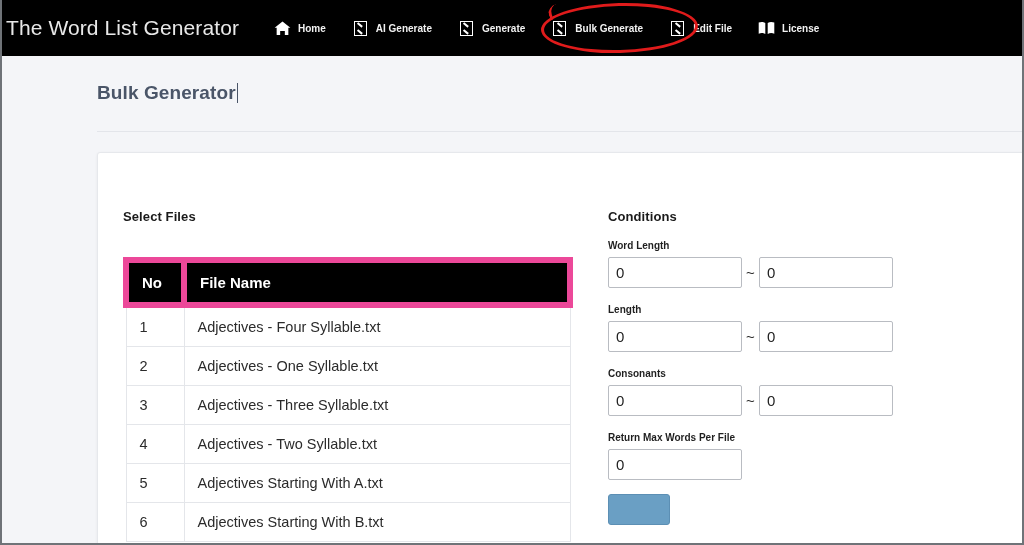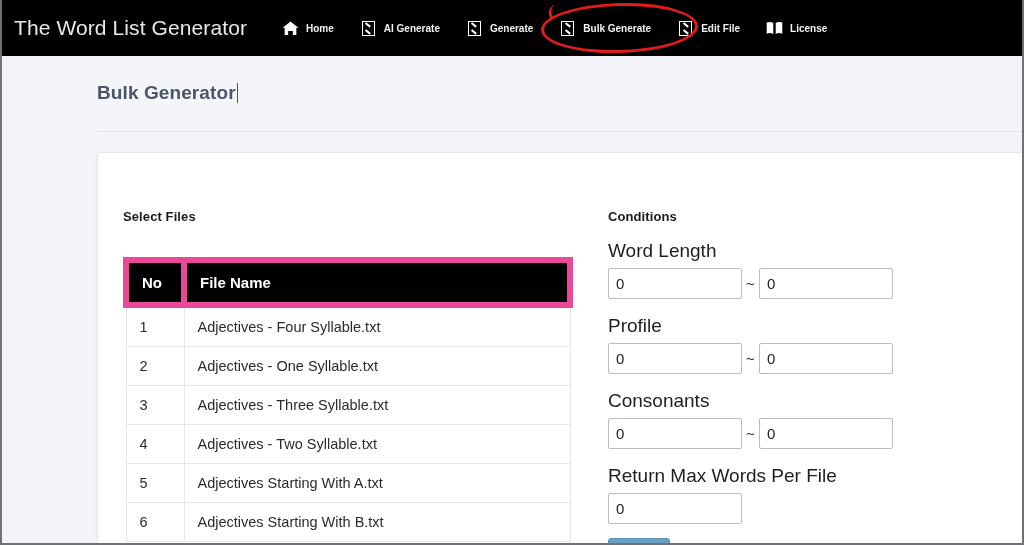--- a/index.html
+++ b/index.html
@@ -41,21 +41,21 @@
     width: 1024px; height: 56px;
     background: #000000;
     display: flex;
     align-items: center;
     z-index: 20;
   }
   .brand {
     color: #e8e8e8;
     font-size: 21px;
     font-weight: 400;
-    padding-left: 14px;
+    padding-left: 6px;
     white-space: nowrap;
     letter-spacing: 0.1px;
   }
   .nav-items {
     display: flex;
     align-items: center;
     margin-left: 22px;
   }
   .nav-item {
     display: flex;
@@ -196,22 +196,22 @@
     padding: 11px 13px;
     border: 1px solid #e4e6ea;
     background: #ffffff;
     white-space: nowrap;
     overflow: hidden;
     text-overflow: ellipsis;
   }
 
   
   .cond-label {
-    font-size: 19px;
-    font-weight: 400;
+    font-size: 10px;
+    font-weight: 700;
     color: #1f1f1f;
     margin-top: 16px;
     margin-bottom: 6px;
   }
   .cond-row {
     display: flex;
     align-items: center;
     gap: 0;
   }
   .tinput {
@@ -366,21 +366,21 @@
         <div class="col-right">
           <div class="section-head">Conditions</div>
 
           <div class="cond-label">Word Length</div>
           <div class="cond-row">
             <input class="tinput" type="text" value="0" style="">
             <span class="tilde">~</span>
             <input class="tinput" type="text" value="0" style="">
           </div>
 
-          <div class="cond-label">Profile</div>
+          <div class="cond-label">Length</div>
           <div class="cond-row">
             <input class="tinput" type="text" value="0" style="">
             <span class="tilde">~</span>
             <input class="tinput" type="text" value="0" style="">
           </div>
 
           <div class="cond-label">Consonants</div>
           <div class="cond-row">
             <input class="tinput" type="text" value="0" style="">
             <span class="tilde">~</span>

